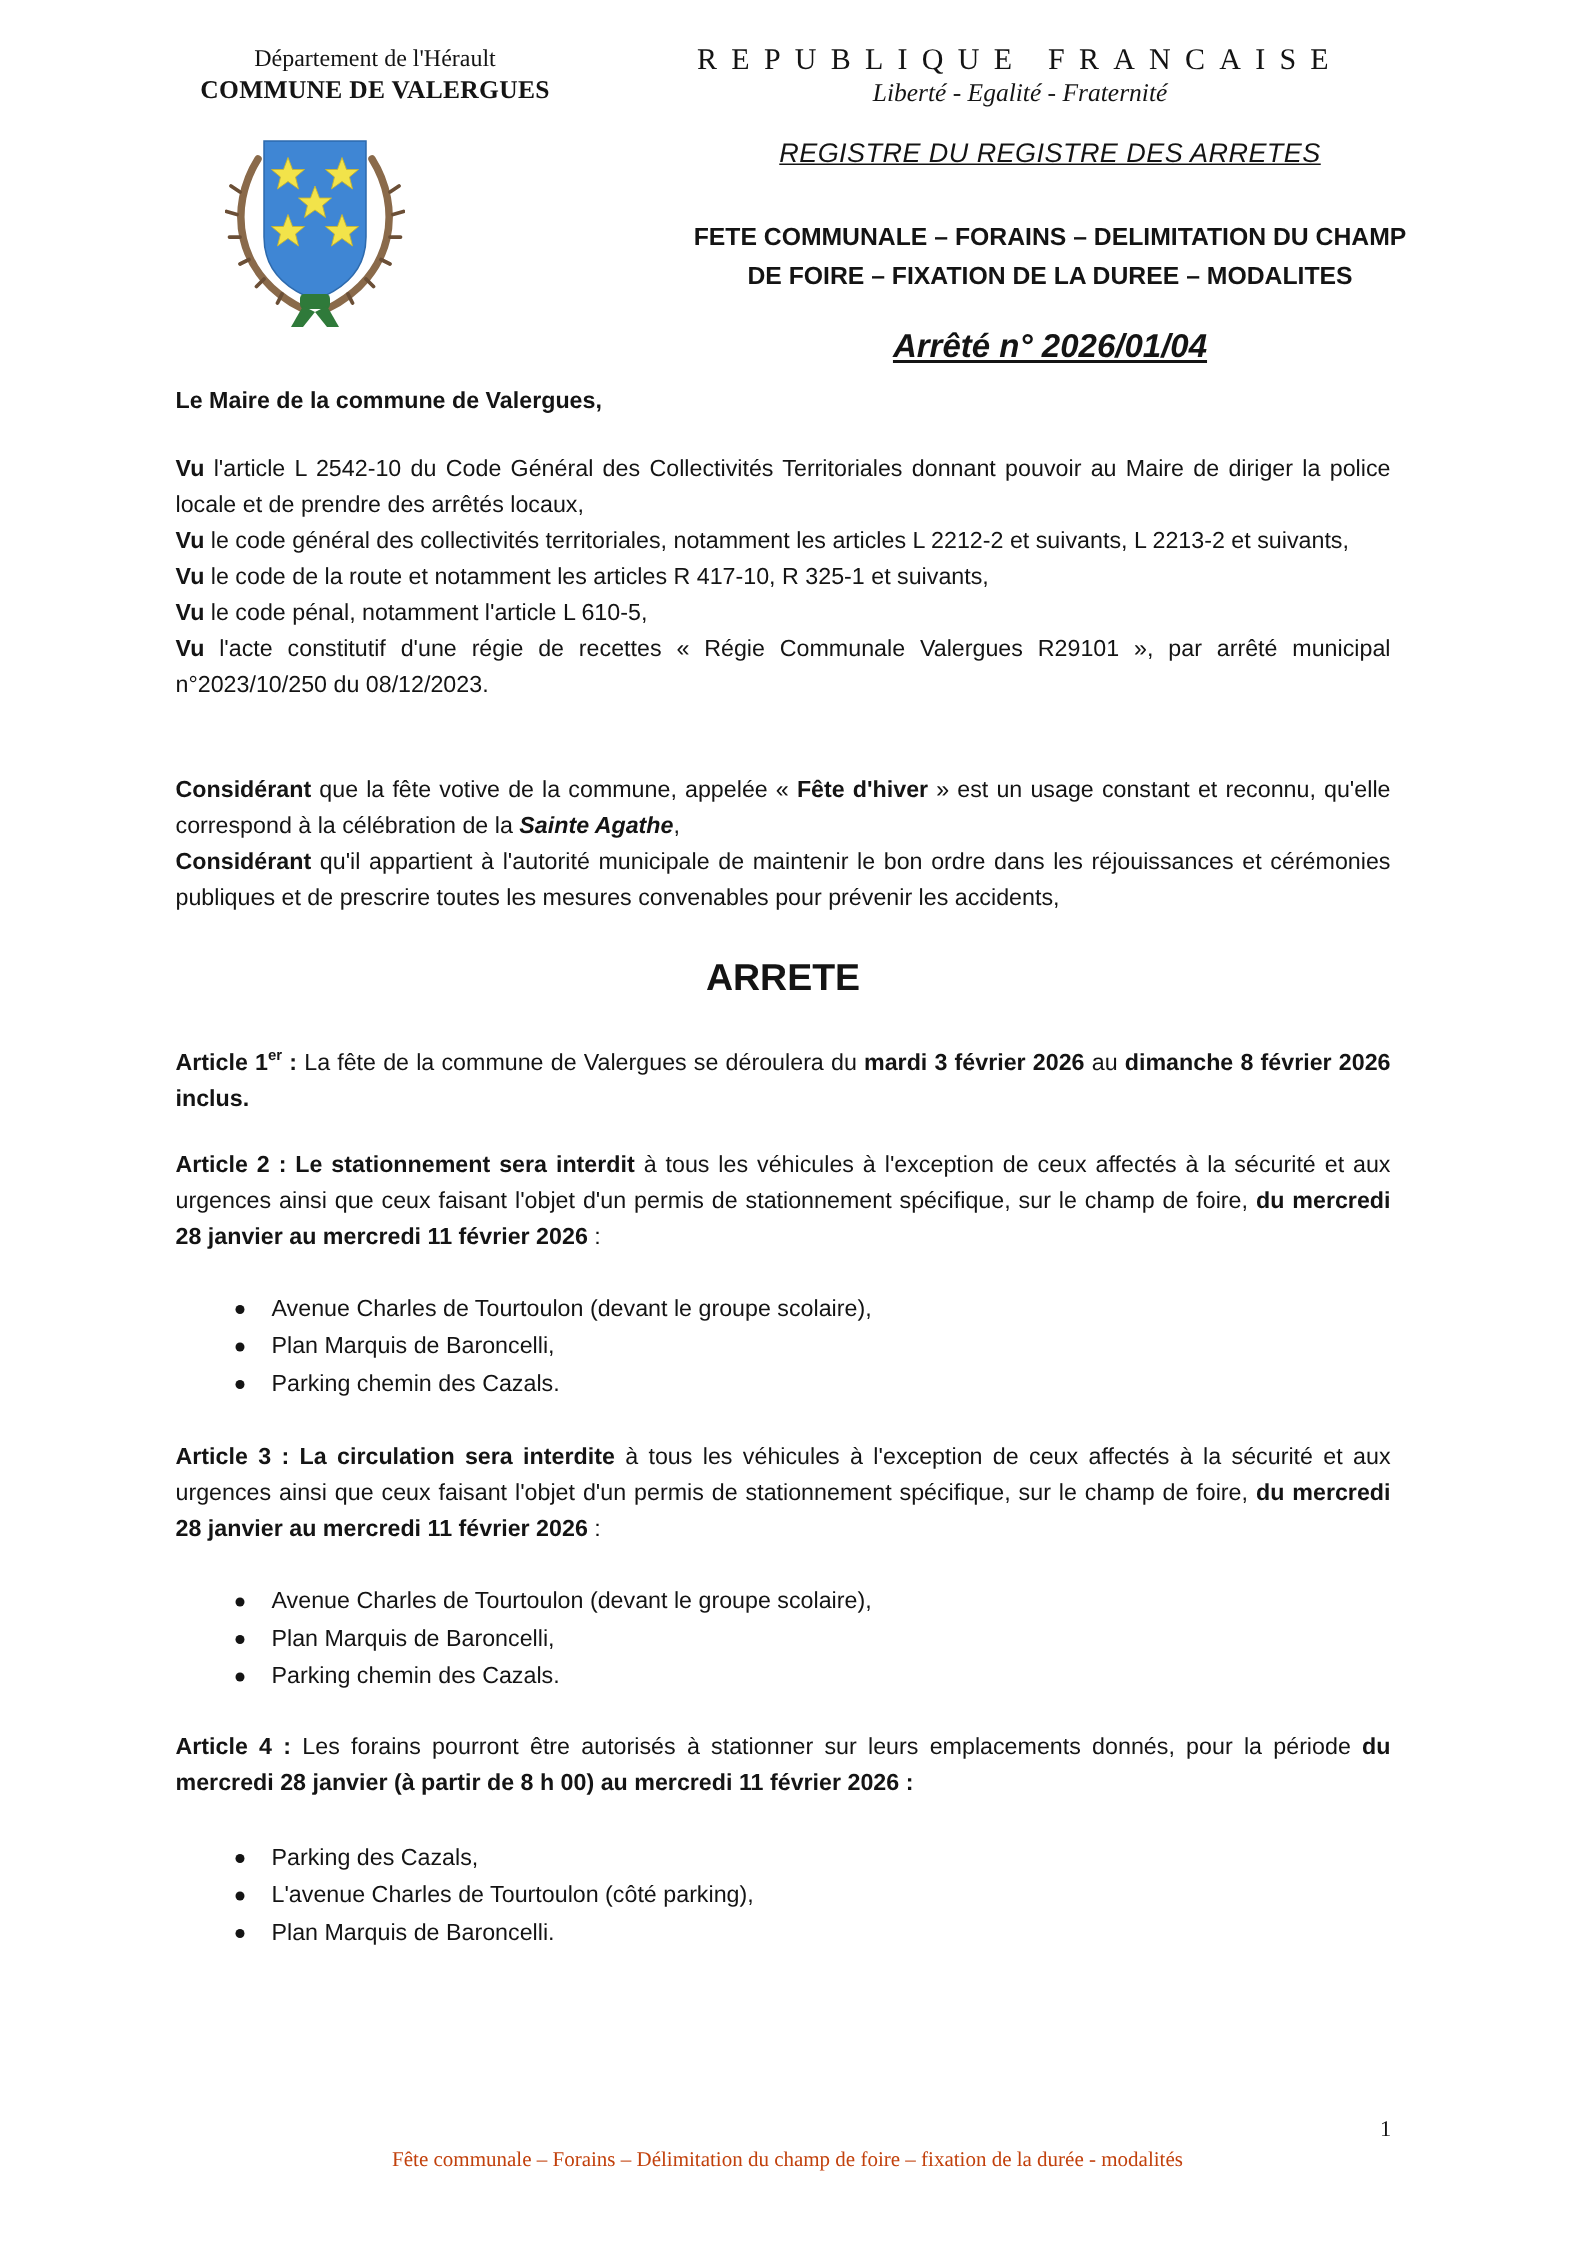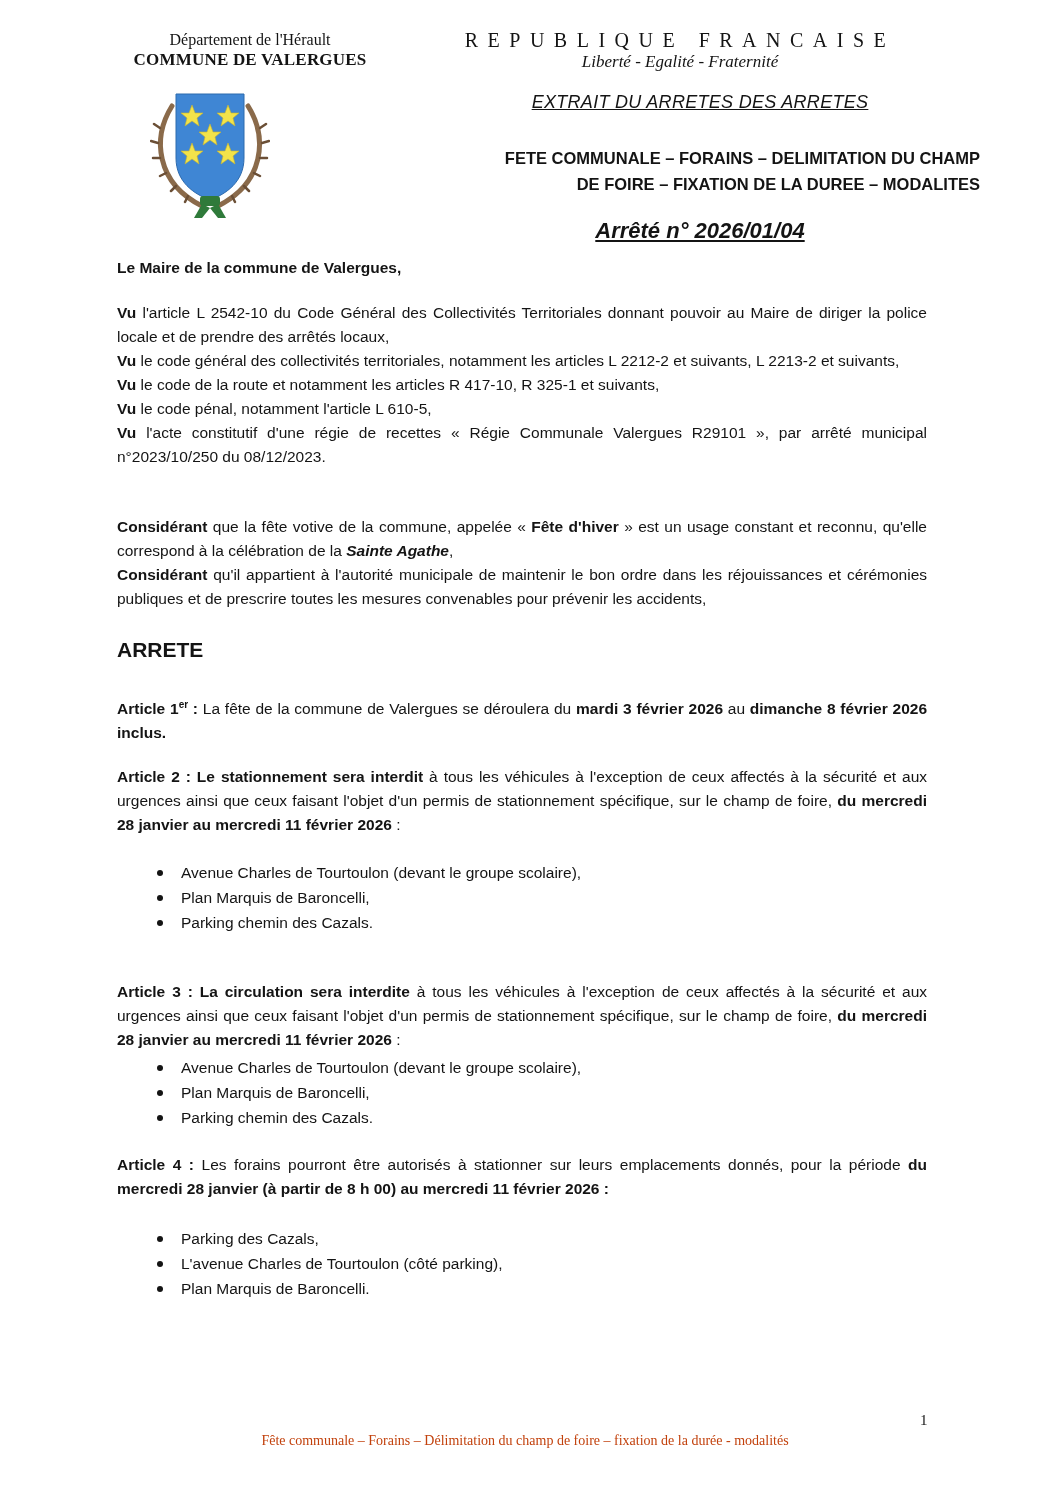--- a/index.html
+++ b/index.html
@@ -12,40 +12,40 @@
   .commune { font-size: 17px; font-weight: bold; line-height: 20px; letter-spacing: 0.2px; }
 
   .crest { position: absolute; left: 150px; top: 88px; width: 120px; height: 132px; }
 
   .hdr-right { position: absolute; left: 420px; top: 28px; width: 520px; text-align: center; }
   .rf { font-size: 20px; font-weight: normal; letter-spacing: 9.5px; line-height: 24px; }
   .motto { font-size: 17px; font-style: italic; line-height: 20px; }
 
   .extrait { position: absolute; left: 420px; top: 92px; width: 560px; text-align: center;
              font-size: 18px; font-style: italic; text-decoration: underline; letter-spacing: 0.3px; }
-  .subject { position: absolute; left: 420px; top: 145px; width: 560px; text-align: right;
+  .subject { position: absolute; left: 420px; top: 145px; width: 560px; text-align: center;
              font-size: 16.5px; font-weight: bold; line-height: 26px; }
   .arrete-no { position: absolute; left: 420px; top: 218px; width: 560px; text-align: center;
                font-size: 22px; font-weight: bold; text-decoration: underline; font-style: italic; }
 
   .body { position: absolute; left: 117px; width: 810px; font-size: 15.5px; line-height: 24px; text-align: justify; }
   .body p { margin: 0; }
   .body b { font-weight: bold; }
   .maire { top: 256px; }
   .vu { top: 301px; }
   .cons { top: 515px; }
-  .arrete-title { position: absolute; left: 117px; width: 810px; top: 638px; 
-                  font-size: 21px; font-weight: bold; }
+  .arrete-title { position: absolute; left: 117px; width: 810px; top: 638px; text-align: center;
+                  font-size: 25px; font-weight: bold; }
   .art1 { top: 693px; }
   .art2 { top: 765px; }
   .list { margin: 0; padding: 0; list-style: none; }
   .list li { position: relative; padding-left: 64px; line-height: 25px; }
   .list li .bullet { position: absolute; left: 40px; top: 10px; width: 6px; height: 6px; border-radius: 50%; background: #141414; }
   .list1 { position: absolute; left: 117px; top: 860px; width: 810px; font-size: 15.5px; }
-  .art3 { top: 960px; margin-top: 20px; }
+  .art3 { top: 960px; }
   .list2 { position: absolute; left: 117px; top: 1055px; width: 810px; font-size: 15.5px; }
   .art4 { top: 1153px; }
   .list3 { position: absolute; left: 117px; top: 1226px; width: 810px; font-size: 15.5px; }
 
   .page-num { position: absolute; left: 920px; top: 1412px; font-size: 15px; }
   .footer { position: absolute; left: 150px; top: 1433px; width: 750px; text-align: center; font-size: 14px; color: #c2410c; }
 </style>
 </head>
 <body>
 
@@ -76,21 +76,21 @@
     <path d="M52 116 L44 130 L52 130 L60 120 Z"></path>
     <path d="M68 116 L76 130 L68 130 L60 120 Z"></path>
   </g>
 </svg>
 
 <div class="hdr-right serif">
   <div class="rf">REPUBLIQUE FRANCAISE</div>
   <div class="motto">Liberté - Egalité - Fraternité</div>
 </div>
 
-<div class="extrait sans">EXTRAIT DU ARRETES DES ARRETES</div>
+<div class="extrait sans">REGISTRE DU REGISTRE DES ARRETES</div>
 
 <div class="subject sans">
   <div>FETE COMMUNALE – FORAINS – DELIMITATION DU CHAMP</div>
   <div>DE FOIRE – FIXATION DE LA DUREE – MODALITES</div>
 </div>
 
 <div class="arrete-no sans">Arrêté n° 2026/01/04</div>
 
 <div class="body sans maire">
   <b>Le Maire de la commune de Valergues,</b>

